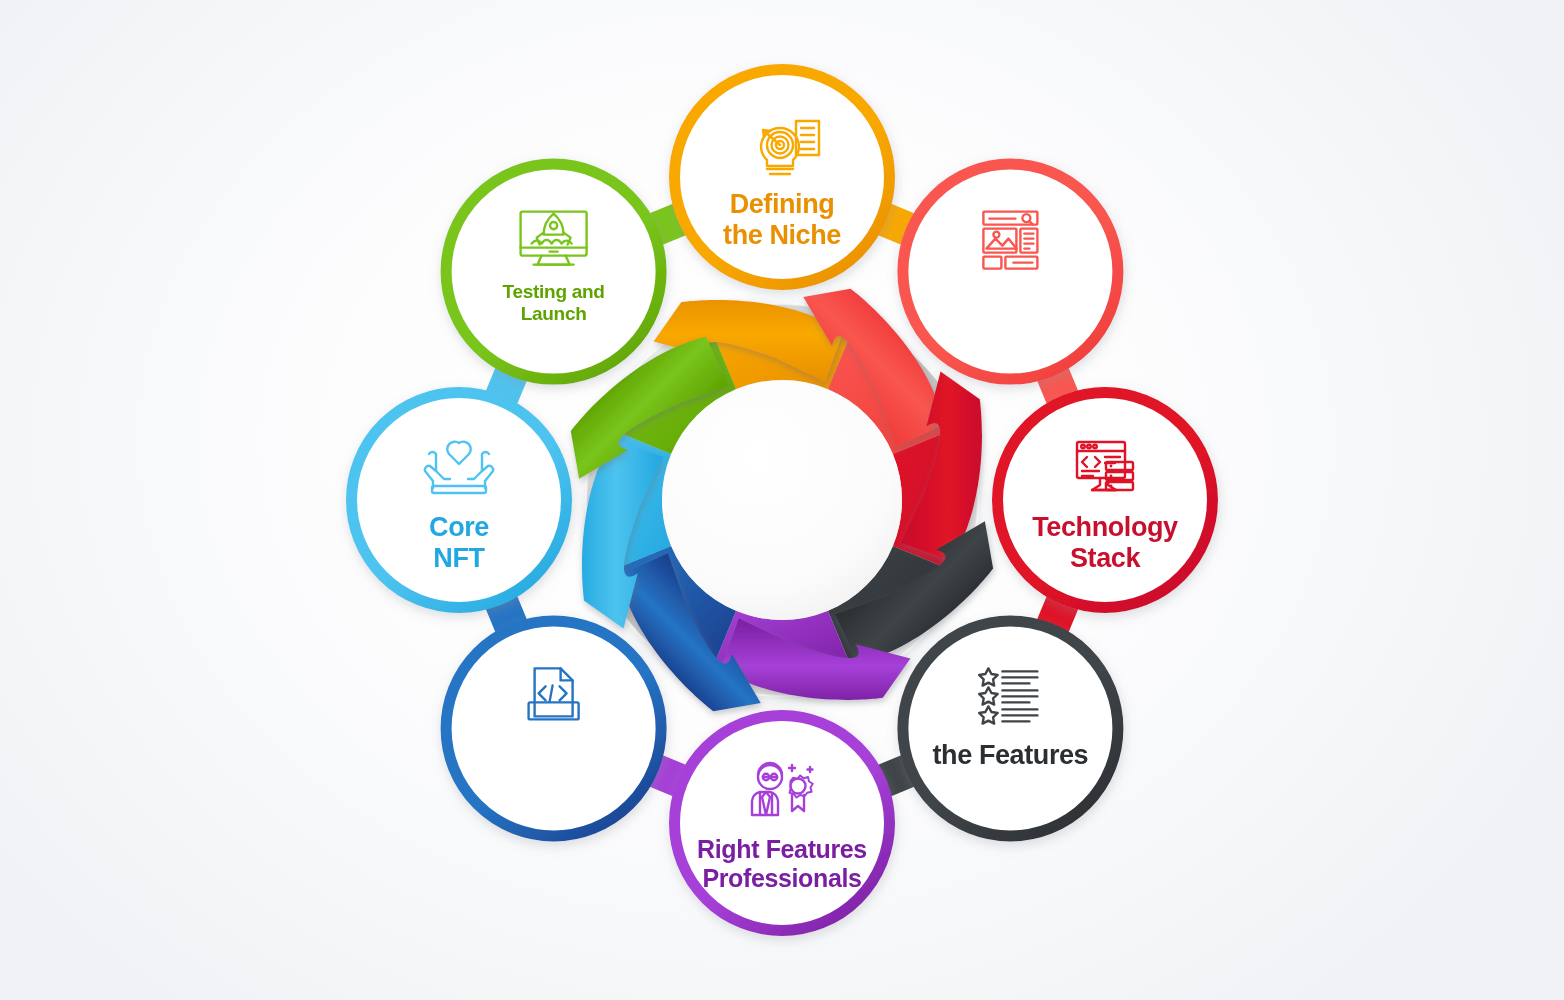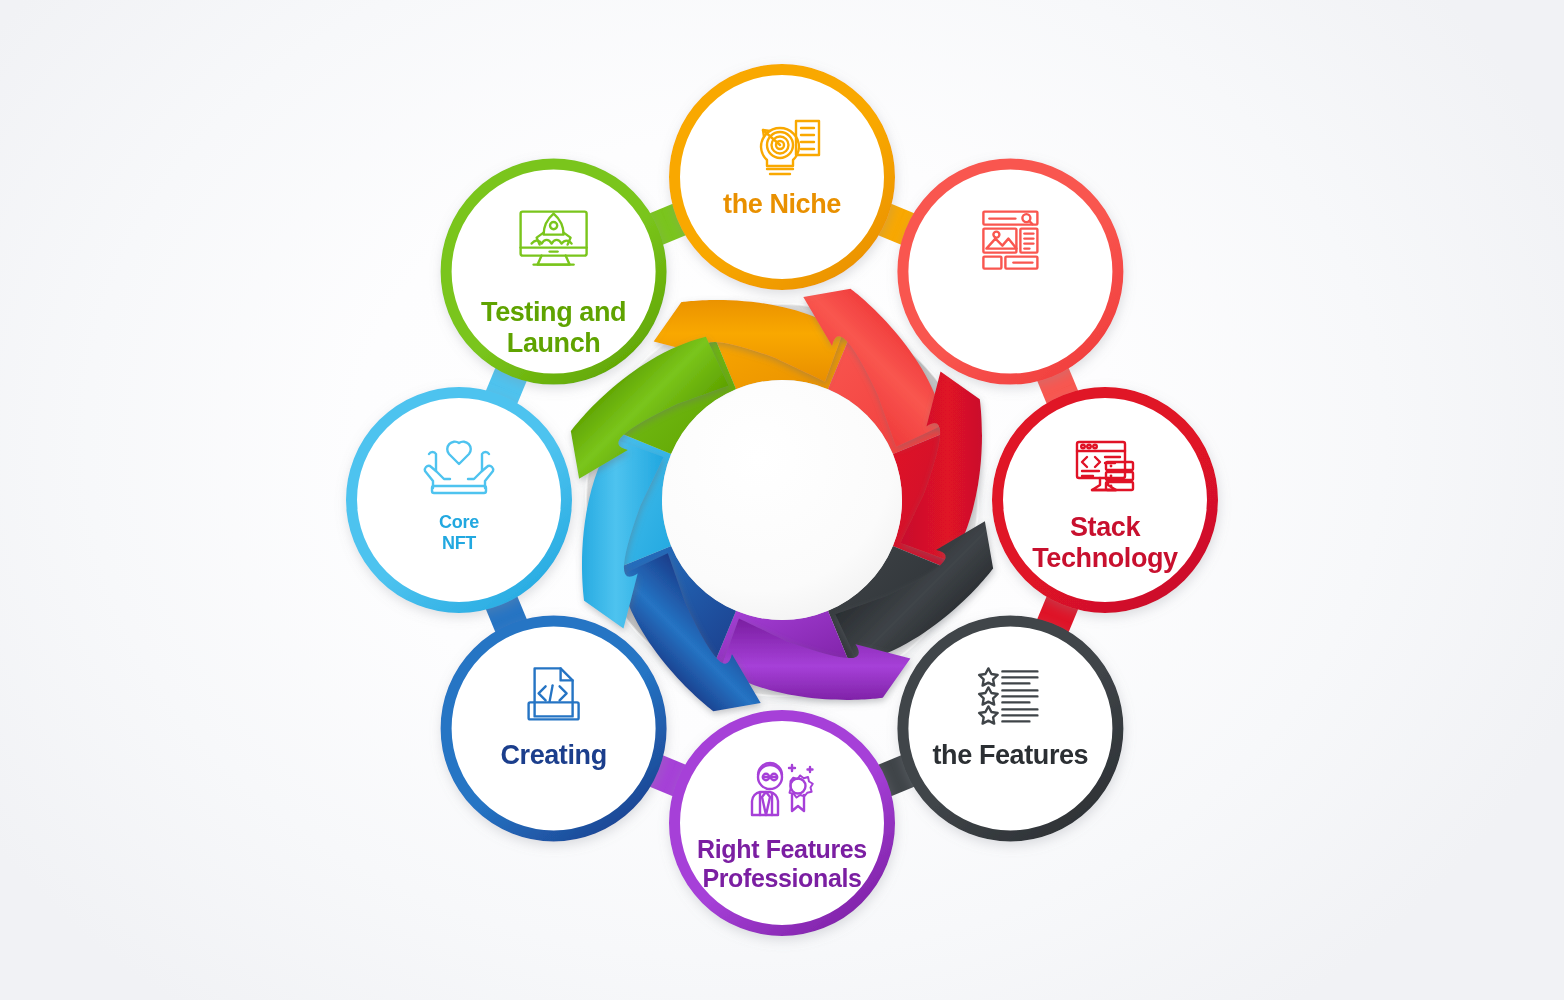--- a/index.html
+++ b/index.html
@@ -416,23 +416,23 @@
             <path d="M -22 4 c 4 -5 8 -3 10 0 c 3 -5 7 -5 10 0 c 3 -5 7 -5 10 0 c 3 -4 7 -4 10 0"></path>
             <line x1="-4" y1="12" x2="4" y2="12"></line>
             <path d="M -12 16 l -4 9 l 32 0 l -4 -9"></path>
             <line x1="-20" y1="25" x2="20" y2="25"></line>
           </g>
         </g>
       </g>
   </svg>
 
   <div id="label-layer">
-      <div class="node-label" style="font-size: 27px; color: rgb(233, 144, 0); width: 230px; left: 667px; top: 189px;"><div>the Niche</div></div>
+      <div class="node-label" style="font-size: 27px; color: rgb(233, 144, 0); width: 230px; left: 667px; top: 189px;"><div>Defining</div><div>the Niche</div></div>
       <div class="node-label" style="font-size: 27px; color: rgb(240, 60, 60); width: 230px; left: 895.395px; top: 283.605px;"></div>
-      <div class="node-label" style="font-size: 27px; color: rgb(200, 16, 46); width: 230px; left: 990px; top: 512px;"><div>Stack</div><div>Technology</div></div>
+      <div class="node-label" style="font-size: 27px; color: rgb(200, 16, 46); width: 230px; left: 990px; top: 512px;"><div>Technology</div><div>Stack</div></div>
       <div class="node-label" style="font-size: 27px; color: rgb(43, 47, 51); width: 230px; left: 895.395px; top: 740.395px;"><div>the Features</div></div>
       <div class="node-label" style="font-size: 25px; color: rgb(123, 31, 162); width: 230px; left: 667px; top: 835px;"><div>Right Features</div><div>Professionals</div></div>
-      <div class="node-label" style="font-size: 27px; color: rgb(27, 62, 140); width: 230px; left: 438.605px; top: 740.395px;"><div>Creating</div></div>
-      <div class="node-label" style="font-size: 18px; color: rgb(34, 168, 224); width: 230px; left: 344px; top: 512px;"><div>Core</div><div>NFT</div></div>
-      <div class="node-label" style="font-size: 27px; color: rgb(95, 163, 0); width: 230px; left: 438.605px; top: 297px;"><div>Testing and</div><div>Launch</div></div>
+      <div class="node-label" style="font-size: 27px; color: rgb(27, 62, 140); width: 230px; left: 438.605px; top: 740.395px;"></div>
+      <div class="node-label" style="font-size: 27px; color: rgb(34, 168, 224); width: 230px; left: 344px; top: 512px;"><div>Core</div><div>NFT</div></div>
+      <div class="node-label" style="font-size: 19px; color: rgb(95, 163, 0); width: 230px; left: 438.605px; top: 281px;"><div>Testing and</div><div>Launch</div></div>
     </div>
 
 </div>
 
 </body></html>

